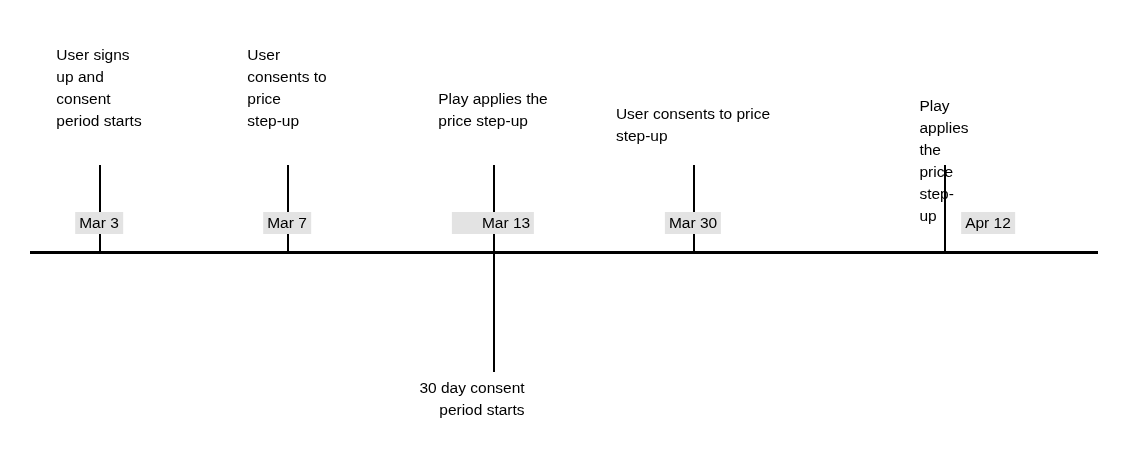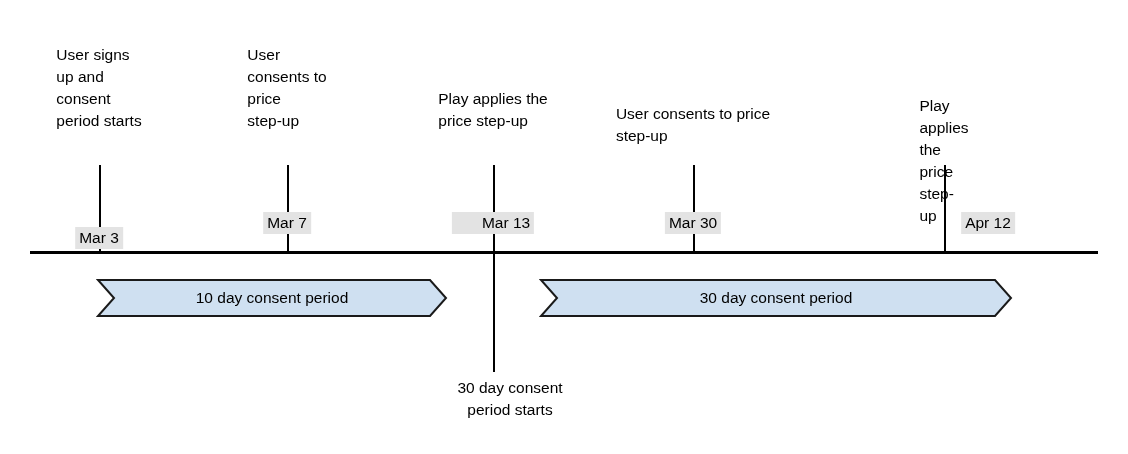--- a/index.html
+++ b/index.html
@@ -102,54 +102,42 @@
 
 <div id="timeline-canvas">
 
   <div class="axis-line"></div>
 
   <div class="event-caption" style="left:99px; bottom:454px; top:44px;">User signs
 up and
 consent
 period starts</div>
   <div class="tick-line" style="left:99px; top:165px; height:87px;"></div>
-  <div class="date-chip" style="left:99px; top:227px;">Mar 3</div>
+  <div class="date-chip" style="left:99px; top:212px;">Mar 3</div>
 
   <div class="event-caption" style="left:287px; top:44px;">User
 consents to
 price
 step-up</div>
   <div class="tick-line" style="left:287px; top:165px; height:87px;"></div>
   <div class="date-chip" style="left:287px; top:212px;">Mar 7</div>
 
   <div class="event-caption" style="left:493px; top:88px;">Play applies the
 price step-up</div>
   <div class="tick-line" style="left:493px; top:165px; height:87px;"></div>
   <div class="date-chip" style="left:493px; top:212px;padding-left:30px;">Mar 13</div>
   <div class="tick-line" style="left:493px; top:252px; height:120px;"></div>
-  <div class="below-caption" style="left:510px; top:377px;">30 day consent
+  <div class="below-caption" style="left:472px; top:377px;text-align:right;">30 day consent
 period starts</div>
 
   <div class="event-caption" style="left:693px; top:103px;">User consents to price
 step-up</div>
   <div class="tick-line" style="left:693px; top:165px; height:87px;"></div>
   <div class="date-chip" style="left:693px; top:212px;">Mar 30</div>
 
   <div class="event-caption" style="left:944px; top:95px;">Play applies the
 price step-up</div>
   <div class="tick-line" style="left:944px; top:165px; height:87px;"></div>
   <div class="date-chip" style="left:988px; top:212px;">Apr 12</div>
 
-  <div class="banner" style="left:97px; top:279px; width:350px;">
-    <svg viewBox="0 0 350 38" preserveAspectRatio="none">
-      <polygon points="1,1 333,1 349,19 333,37 1,37 17,19" fill="#cfe0f1" stroke="#1a1a1a" stroke-width="2" vector-effect="non-scaling-stroke" stroke-linejoin="miter"></polygon>
-    </svg>
-    <div class="banner-label">10 day consent period</div>
-  </div>
 
-  <div class="banner" style="left:540px; top:279px; width:472px;">
-    <svg viewBox="0 0 472 38" preserveAspectRatio="none">
-      <polygon points="1,1 455,1 471,19 455,37 1,37 17,19" fill="#cfe0f1" stroke="#1a1a1a" stroke-width="2" vector-effect="non-scaling-stroke" stroke-linejoin="miter"></polygon>
-    </svg>
-    <div class="banner-label">30 day consent period</div>
-  </div>
 
 </div>
 
 </body></html>

